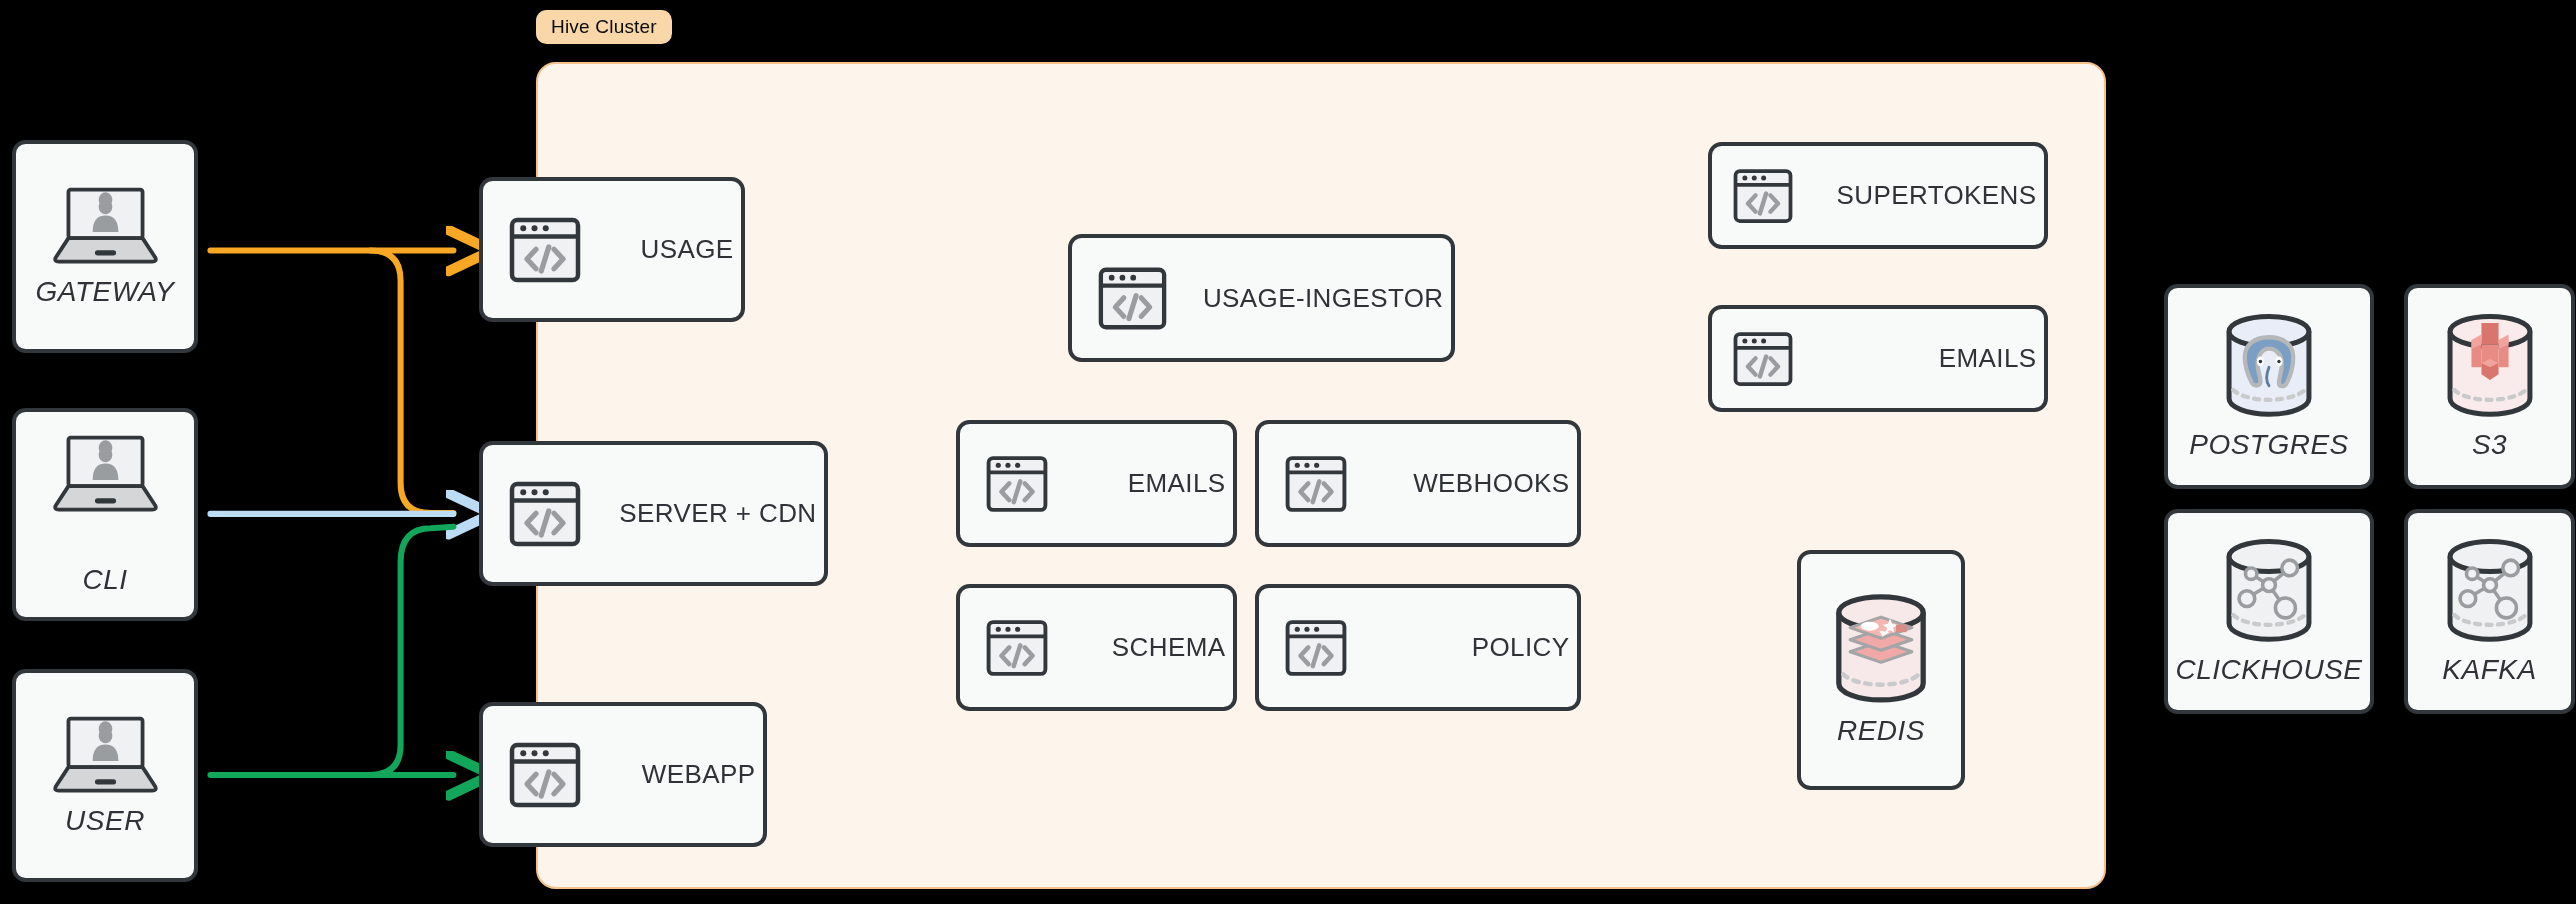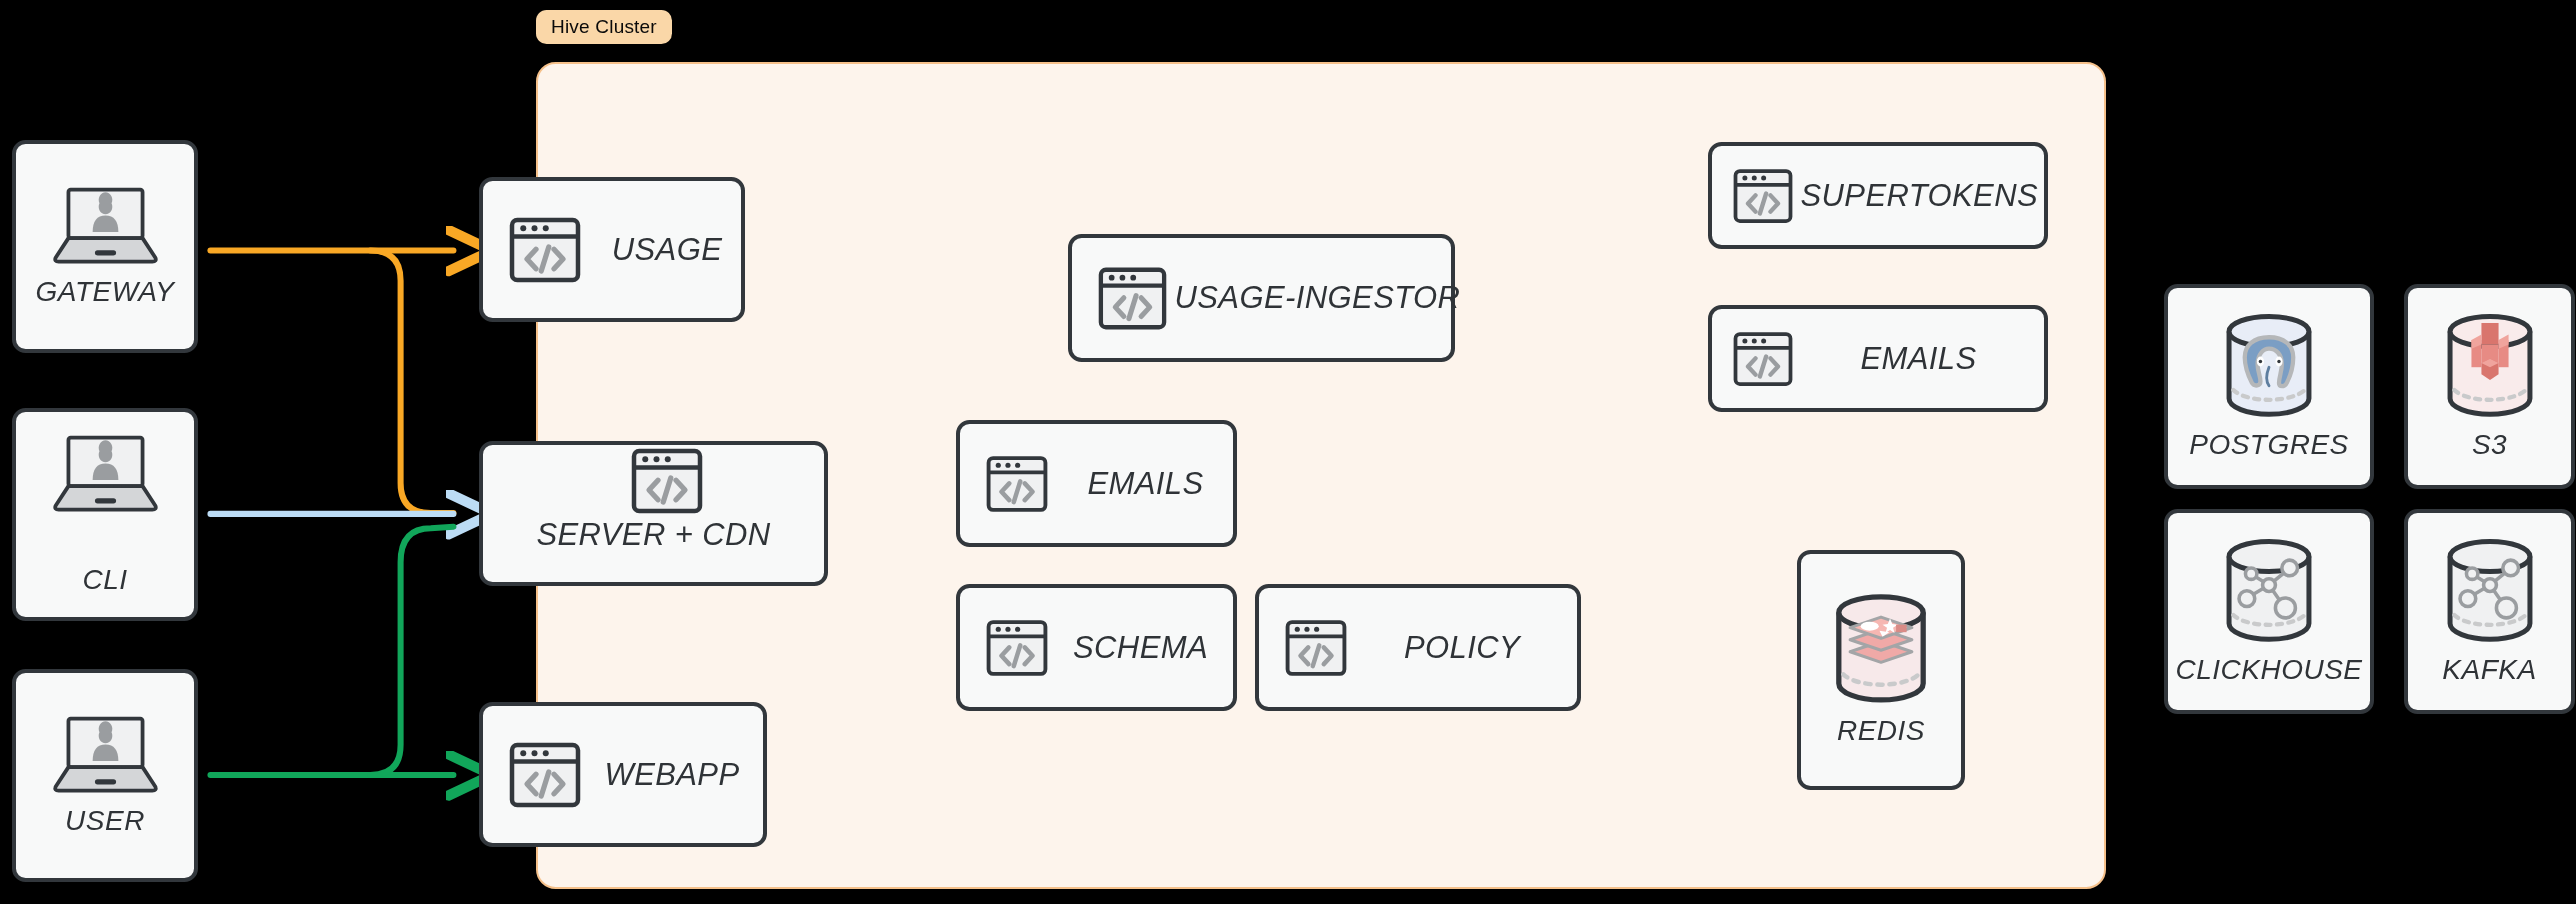--- a/index.html
+++ b/index.html
@@ -70,23 +70,22 @@
     border: 4.5px solid #32373c;
     border-radius: 13.6px;
     box-sizing: border-box;
     display: flex;
     flex-direction: row;
     align-items: center;
   }
   .svc .svc-icon { flex: 0 0 auto; margin-left: 26px; }
   .svc .svc-label {
     flex: 1 1 auto;
-    text-align: center;
-    font-size: 31px;
-    font-style: italic;
+    text-align: right;
+    font-size: 26px;
     color: #2f3337;
     letter-spacing: 0.4px;
     white-space: nowrap;
     padding: 0 7.5px;
   }
 
   svg { display: block; }
 
   .edge-layer {
     position: absolute;
@@ -176,21 +175,21 @@
         <path d="M4 30 L92 30" stroke="#32373c" stroke-width="6"></path>
         <circle cx="19" cy="19" r="4" fill="#32373c"></circle>
         <circle cx="34" cy="19" r="4" fill="#32373c"></circle>
         <circle cx="49" cy="19" r="4" fill="#32373c"></circle>
         <path d="M36 47 L24 60 L36 73 M60 47 L72 60 L60 73 M53 44 L43 76" fill="none" stroke="#9a9da0" stroke-width="7" stroke-linecap="round" stroke-linejoin="round"></path>
       </svg>
     </span>
     <span class="svc-label">USAGE</span>
   </div>
 
-  <div class="svc" style="left:479px; top:441px; width:349px; height:145px;flex-direction:column;">
+  <div class="svc" style="left:479px; top:441px; width:349px; height:145px;">
     <span class="svc-icon">
       <svg width="72" height="72" viewBox="0 0 96 96">
         <rect x="4" y="8" width="88" height="80" rx="7" fill="#f0f1f2" stroke="#32373c" stroke-width="6"></rect>
         <path d="M4 30 L92 30" stroke="#32373c" stroke-width="6"></path>
         <circle cx="19" cy="19" r="4" fill="#32373c"></circle>
         <circle cx="34" cy="19" r="4" fill="#32373c"></circle>
         <circle cx="49" cy="19" r="4" fill="#32373c"></circle>
         <path d="M36 47 L24 60 L36 73 M60 47 L72 60 L60 73 M53 44 L43 76" fill="none" stroke="#9a9da0" stroke-width="7" stroke-linecap="round" stroke-linejoin="round"></path>
       </svg>
     </span>
@@ -232,20 +231,33 @@
         <path d="M4 30 L92 30" stroke="#32373c" stroke-width="6"></path>
         <circle cx="19" cy="19" r="4" fill="#32373c"></circle>
         <circle cx="34" cy="19" r="4" fill="#32373c"></circle>
         <circle cx="49" cy="19" r="4" fill="#32373c"></circle>
         <path d="M36 47 L24 60 L36 73 M60 47 L72 60 L60 73 M53 44 L43 76" fill="none" stroke="#9a9da0" stroke-width="7" stroke-linecap="round" stroke-linejoin="round"></path>
       </svg>
     </span>
     <span class="svc-label">EMAILS</span>
   </div>
 
+  <div class="svc" style="left:1255px; top:420px; width:326px; height:127px;">
+    <span class="svc-icon">
+      <svg width="62" height="62" viewBox="0 0 96 96">
+        <rect x="4" y="8" width="88" height="80" rx="7" fill="#f0f1f2" stroke="#32373c" stroke-width="6"></rect>
+        <path d="M4 30 L92 30" stroke="#32373c" stroke-width="6"></path>
+        <circle cx="19" cy="19" r="4" fill="#32373c"></circle>
+        <circle cx="34" cy="19" r="4" fill="#32373c"></circle>
+        <circle cx="49" cy="19" r="4" fill="#32373c"></circle>
+        <path d="M36 47 L24 60 L36 73 M60 47 L72 60 L60 73 M53 44 L43 76" fill="none" stroke="#9a9da0" stroke-width="7" stroke-linecap="round" stroke-linejoin="round"></path>
+      </svg>
+    </span>
+    <span class="svc-label">WEBHOOKS</span>
+  </div>
 
   <div class="svc" style="left:956px; top:584px; width:281px; height:127px;">
     <span class="svc-icon">
       <svg width="62" height="62" viewBox="0 0 96 96">
         <rect x="4" y="8" width="88" height="80" rx="7" fill="#f0f1f2" stroke="#32373c" stroke-width="6"></rect>
         <path d="M4 30 L92 30" stroke="#32373c" stroke-width="6"></path>
         <circle cx="19" cy="19" r="4" fill="#32373c"></circle>
         <circle cx="34" cy="19" r="4" fill="#32373c"></circle>
         <circle cx="49" cy="19" r="4" fill="#32373c"></circle>
         <path d="M36 47 L24 60 L36 73 M60 47 L72 60 L60 73 M53 44 L43 76" fill="none" stroke="#9a9da0" stroke-width="7" stroke-linecap="round" stroke-linejoin="round"></path>

